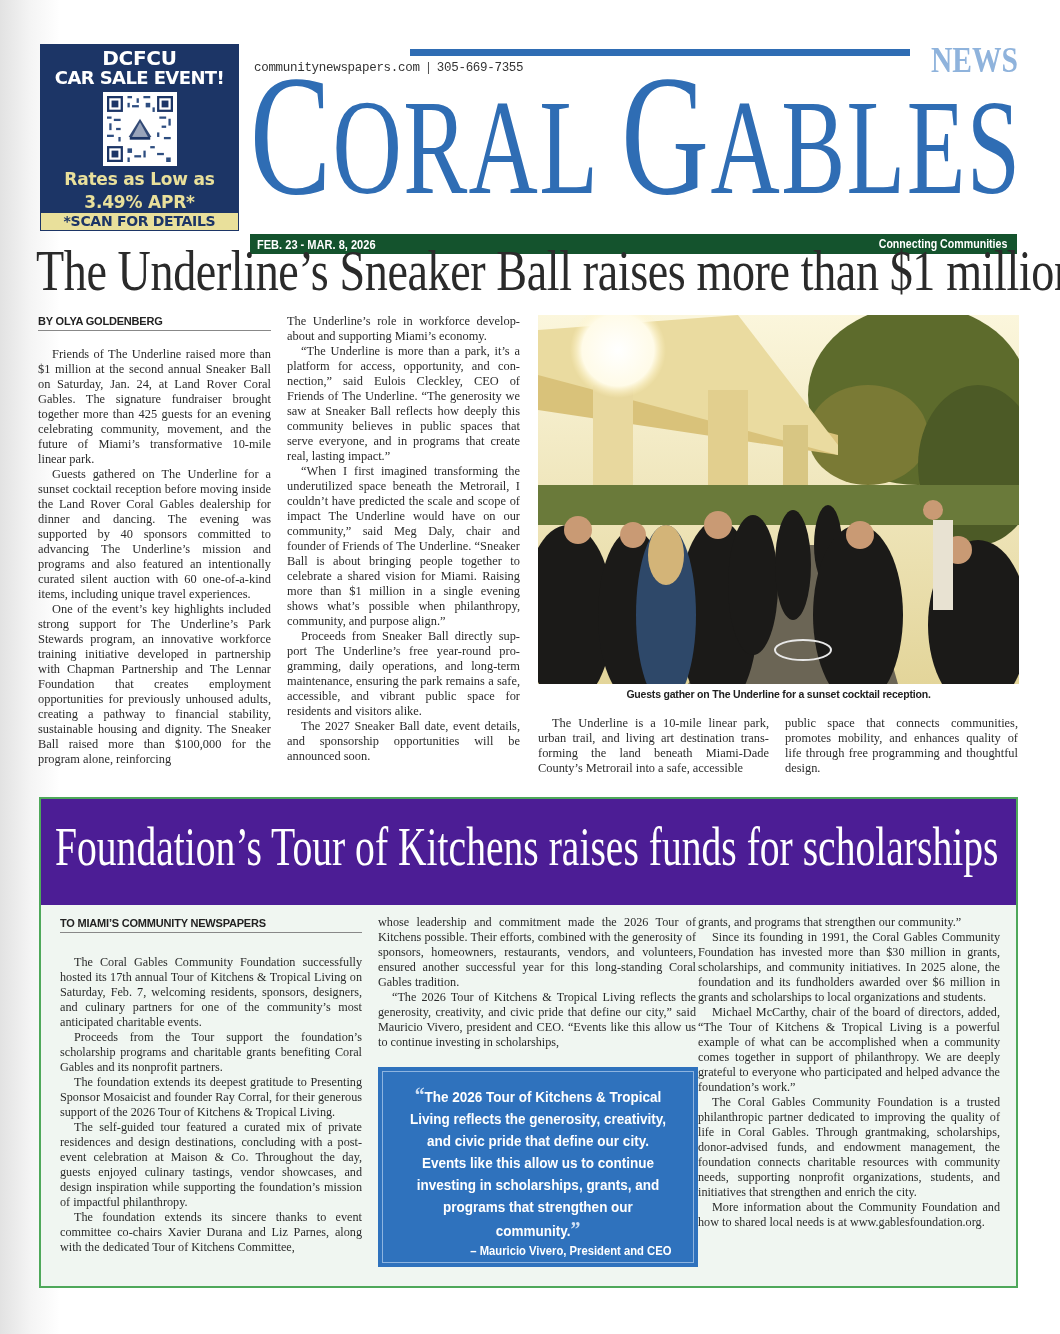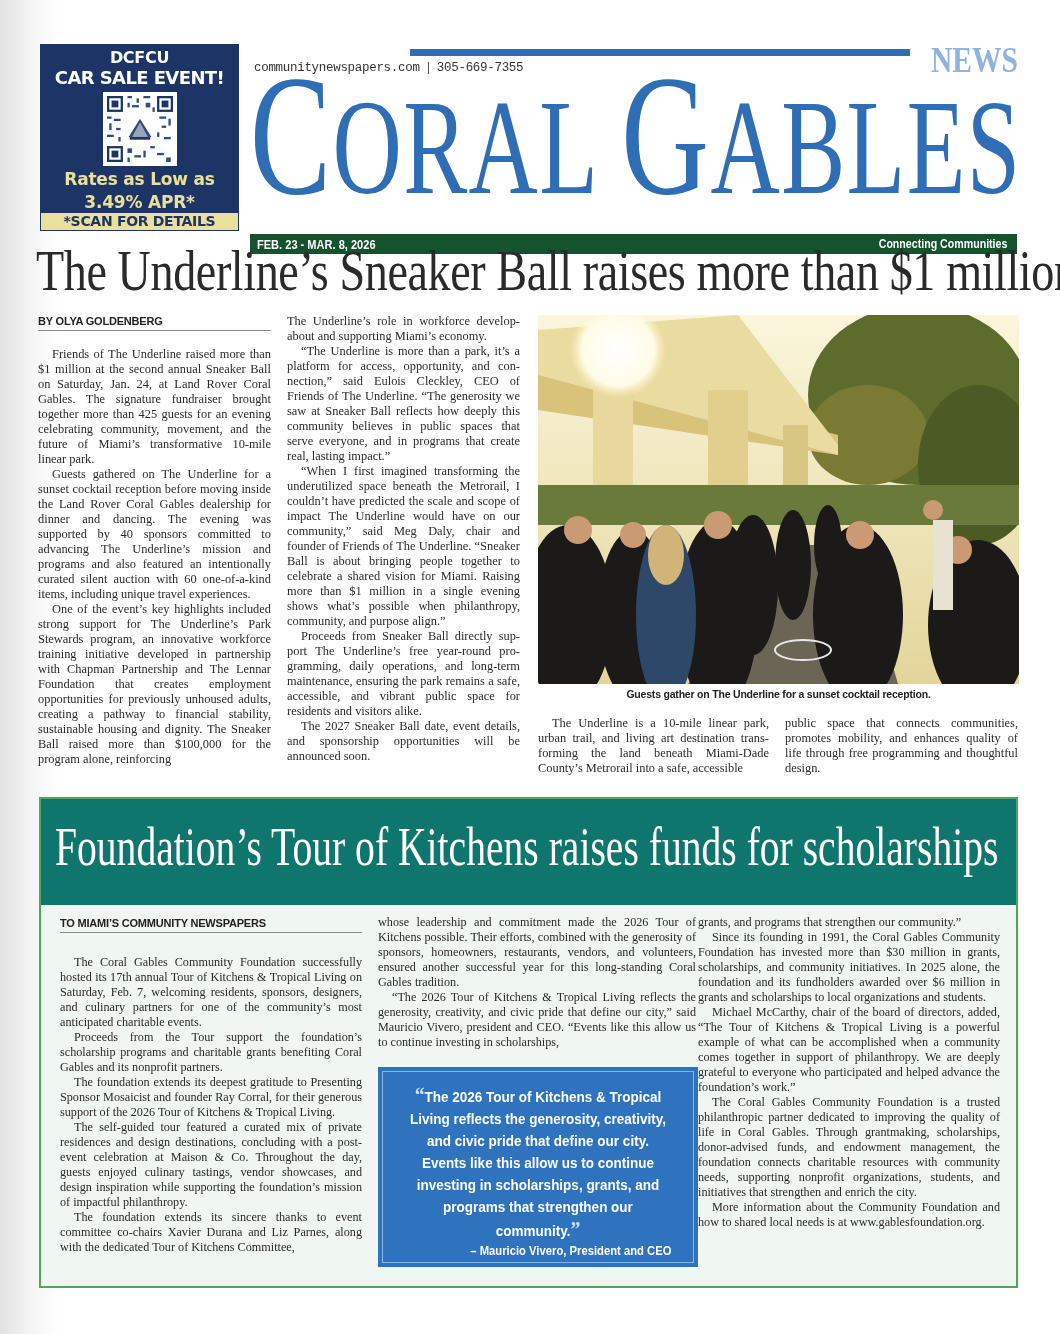--- a/index.html
+++ b/index.html
@@ -10,21 +10,21 @@
     font-family: "Liberation Serif", serif;
     color: #222;
   }
 
   
   .ad {
     position: absolute; left: 40px; top: 44px; width: 199px; height: 187px;
     background: #1c3566; text-align: center; color: #fff;
     font-family: "DejaVu Sans", sans-serif; font-weight: bold;
   }
-  .ad .l1 { font-size: 16px; line-height: 20px; margin-top: 4px; letter-spacing: -0.3px; }
+  .ad .l1 { font-size: 20px; line-height: 20px; margin-top: 4px; letter-spacing: -0.3px; }
   .ad .l2 { font-size: 18px; line-height: 20px; letter-spacing: -0.6px; }
   .ad .qr {
     width: 74px; height: 74px; background: #fff; margin: 4px auto 0; position: relative;
     display: flex; align-items: center; justify-content: center;
   }
   .ad .qr svg { width: 66px; height: 66px; }
   .ad .rates { color: #e9e09b; font-size: 17px; line-height: 19px; margin-top: 4px; letter-spacing: -0.2px; }
   .ad .scan {
     position: absolute; left: 1px; right: 1px; bottom: 1px; height: 17px;
     background: #e9e09b; color: #1c3566; font-size: 14px; line-height: 17px; letter-spacing: -0.3px;
@@ -87,21 +87,21 @@
     font-family: Liberation Sans, sans-serif; font-weight: bold; font-size: 10.5px; color: #222;
     letter-spacing: -0.2px;
   }
 
   
   .story2 {
     position: absolute; left: 39px; top: 797px; width: 979px; height: 491px;
     border: 2px solid #4ea85a; background: #f0f6f1;
   }
   .greenbar {
-    position: absolute; left: 0; top: 0; right: 0; height: 106px; background: #0f766e;
+    position: absolute; left: 0; top: 0; right: 0; height: 106px; background: #4c1d95;
   }
   .h2 {
     position: absolute; left: 14px; top: 18px; width: 980px; white-space: nowrap;
     font-family: "Liberation Serif", serif; font-size: 55px; line-height: 60px; color: #fff;
     transform: scaleX(0.72); transform-origin: left top;
   }
   .pull {
     position: absolute; left: 337px; top: 268px; width: 320px; height: 200px; background: #2f72bd;
     padding: 4px;
   }

